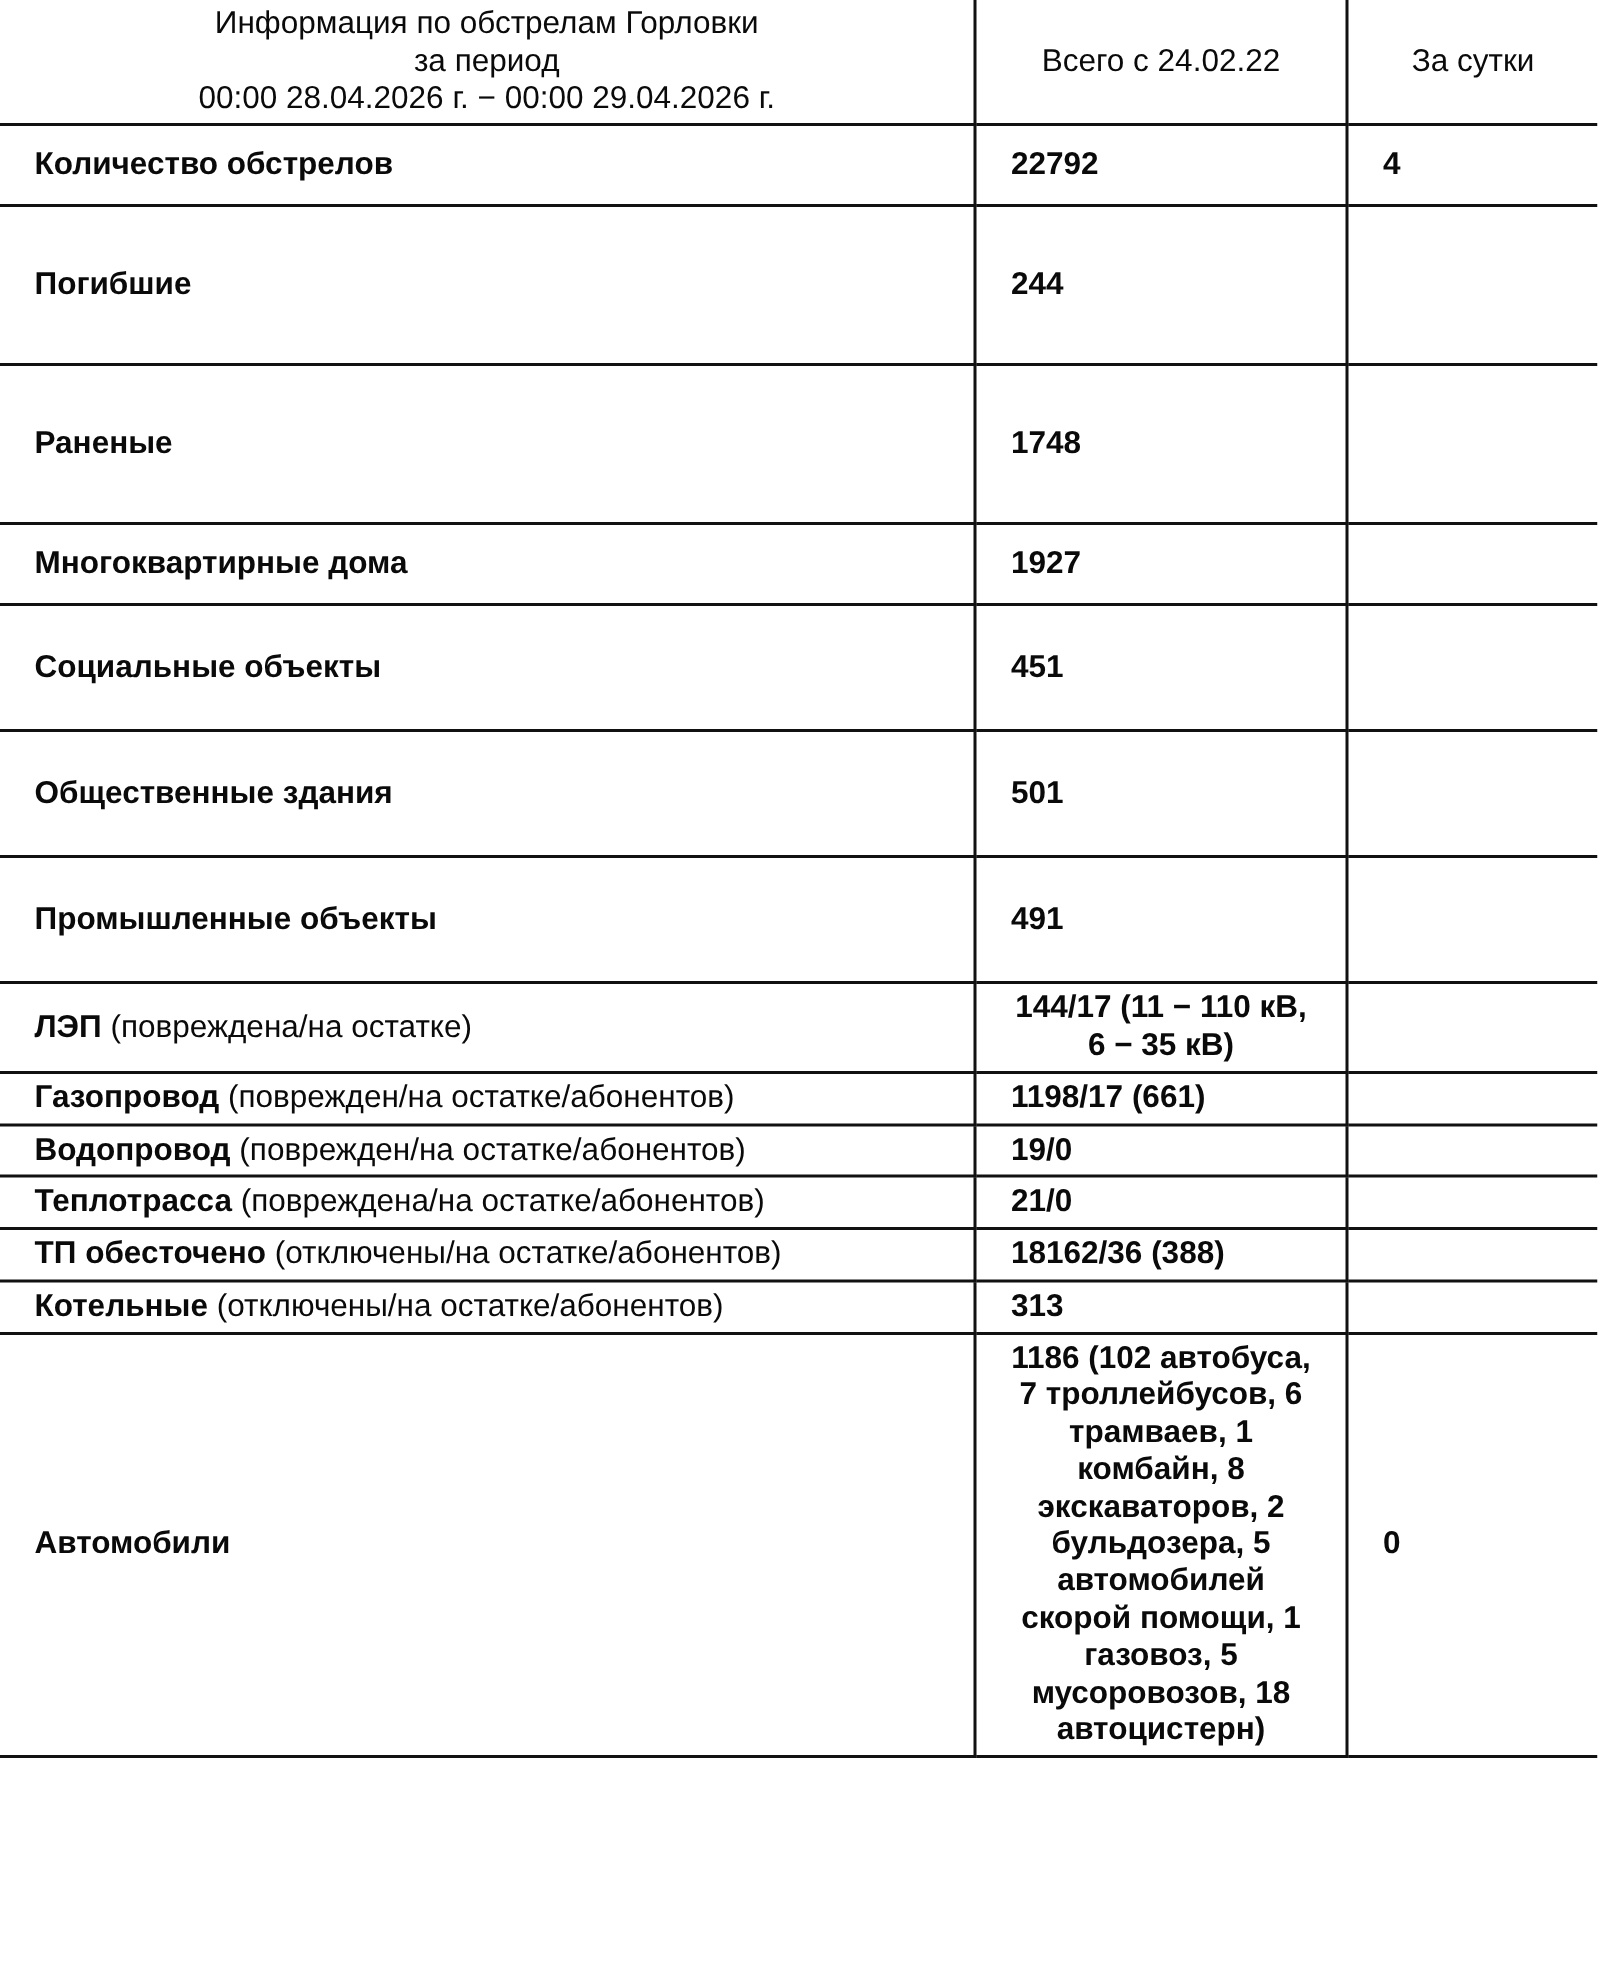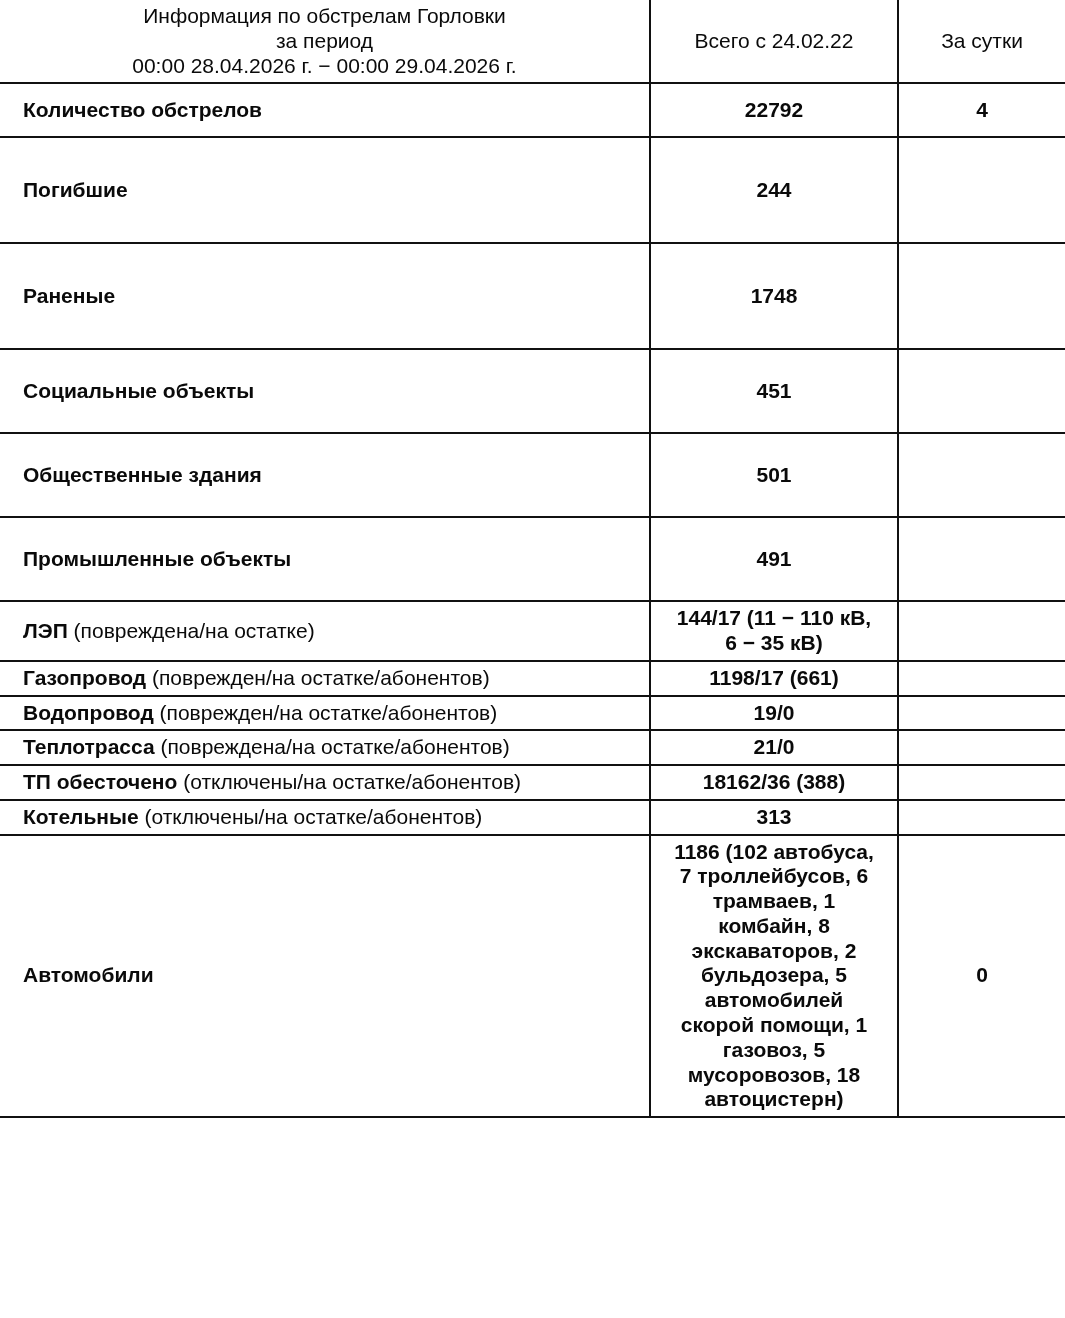--- a/index.html
+++ b/index.html
@@ -56,21 +56,21 @@
   .label {
     text-align: left;
     font-weight: 700;
     font-size: 25px;
     padding-left: 10px;
   }
   .label .sub {
     font-weight: 400;
   }
   .num {
-    text-align: center;
+    text-align: left;
     font-weight: 700;
     font-size: 25px;
     margin-top: 15px;
   }
   .multi {
     text-align: center;
     font-weight: 700;
     font-size: 25px;
     line-height: 1.2;
     border-radius: 10px;
@@ -112,20 +112,25 @@
       <td class="num"></td>
     </tr>
 
     <tr>
       <td class="label tall-a"><span>Раненые</span><span class="sub"></span></td>
       <td class="num">1748</td>
       <td class="num"></td>
     </tr>
 
 
+    <tr>
+      <td class="label tall-c"><span>Многоквартирные дома</span><span class="sub"></span></td>
+      <td class="num">1927</td>
+      <td class="num"></td>
+    </tr>
 
     <tr>
       <td class="label tall-b"><span>Социальные объекты</span><span class="sub"></span></td>
       <td class="num">451</td>
       <td class="num"></td>
     </tr>
 
     <tr>
       <td class="label tall-b"><span>Общественные здания</span><span class="sub"></span></td>
       <td class="num">501</td>

